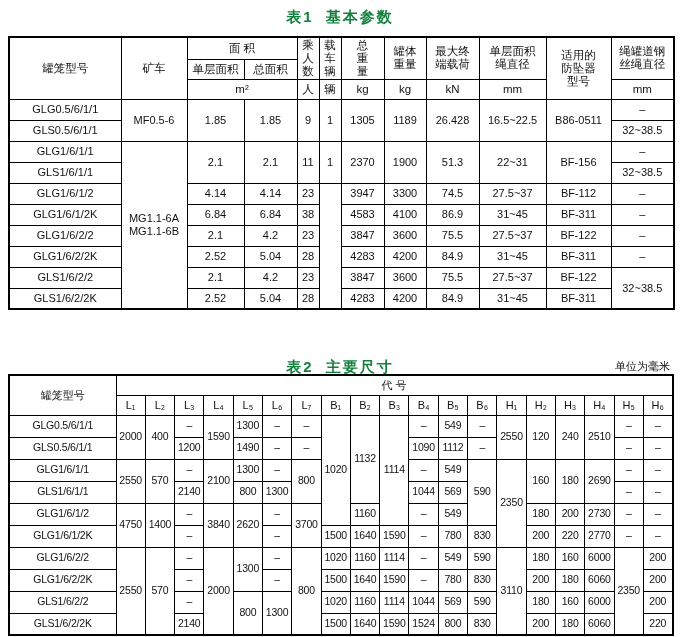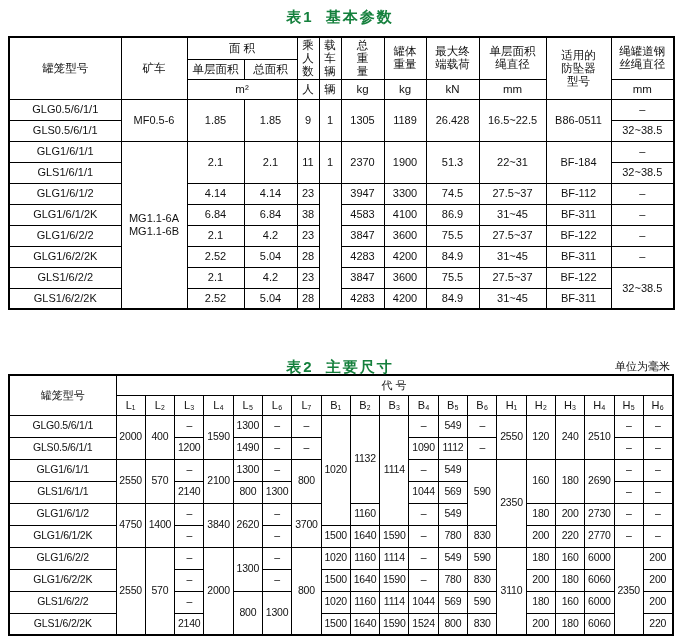--- a/index.html
+++ b/index.html
@@ -109,21 +109,21 @@
           <td rowspan="8">MG1.1-6A
 MG1.1-6B</td>
           <td rowspan="2">2.1</td>
           <td rowspan="2">2.1</td>
           <td rowspan="2">11</td>
           <td rowspan="2">1</td>
           <td rowspan="2">2370</td>
           <td rowspan="2">1900</td>
           <td rowspan="2">51.3</td>
           <td rowspan="2">22~31</td>
-          <td rowspan="2">BF-184</td>
+          <td rowspan="2">BF-156</td>
           <td>–</td>
         </tr>
         <tr>
           <td>GLS1/6/1/1</td>
           <td>32~38.5</td>
         </tr>
         <tr>
           <td>GLG1/6/1/2</td>
           <td>4.14</td>
           <td>4.14</td>

